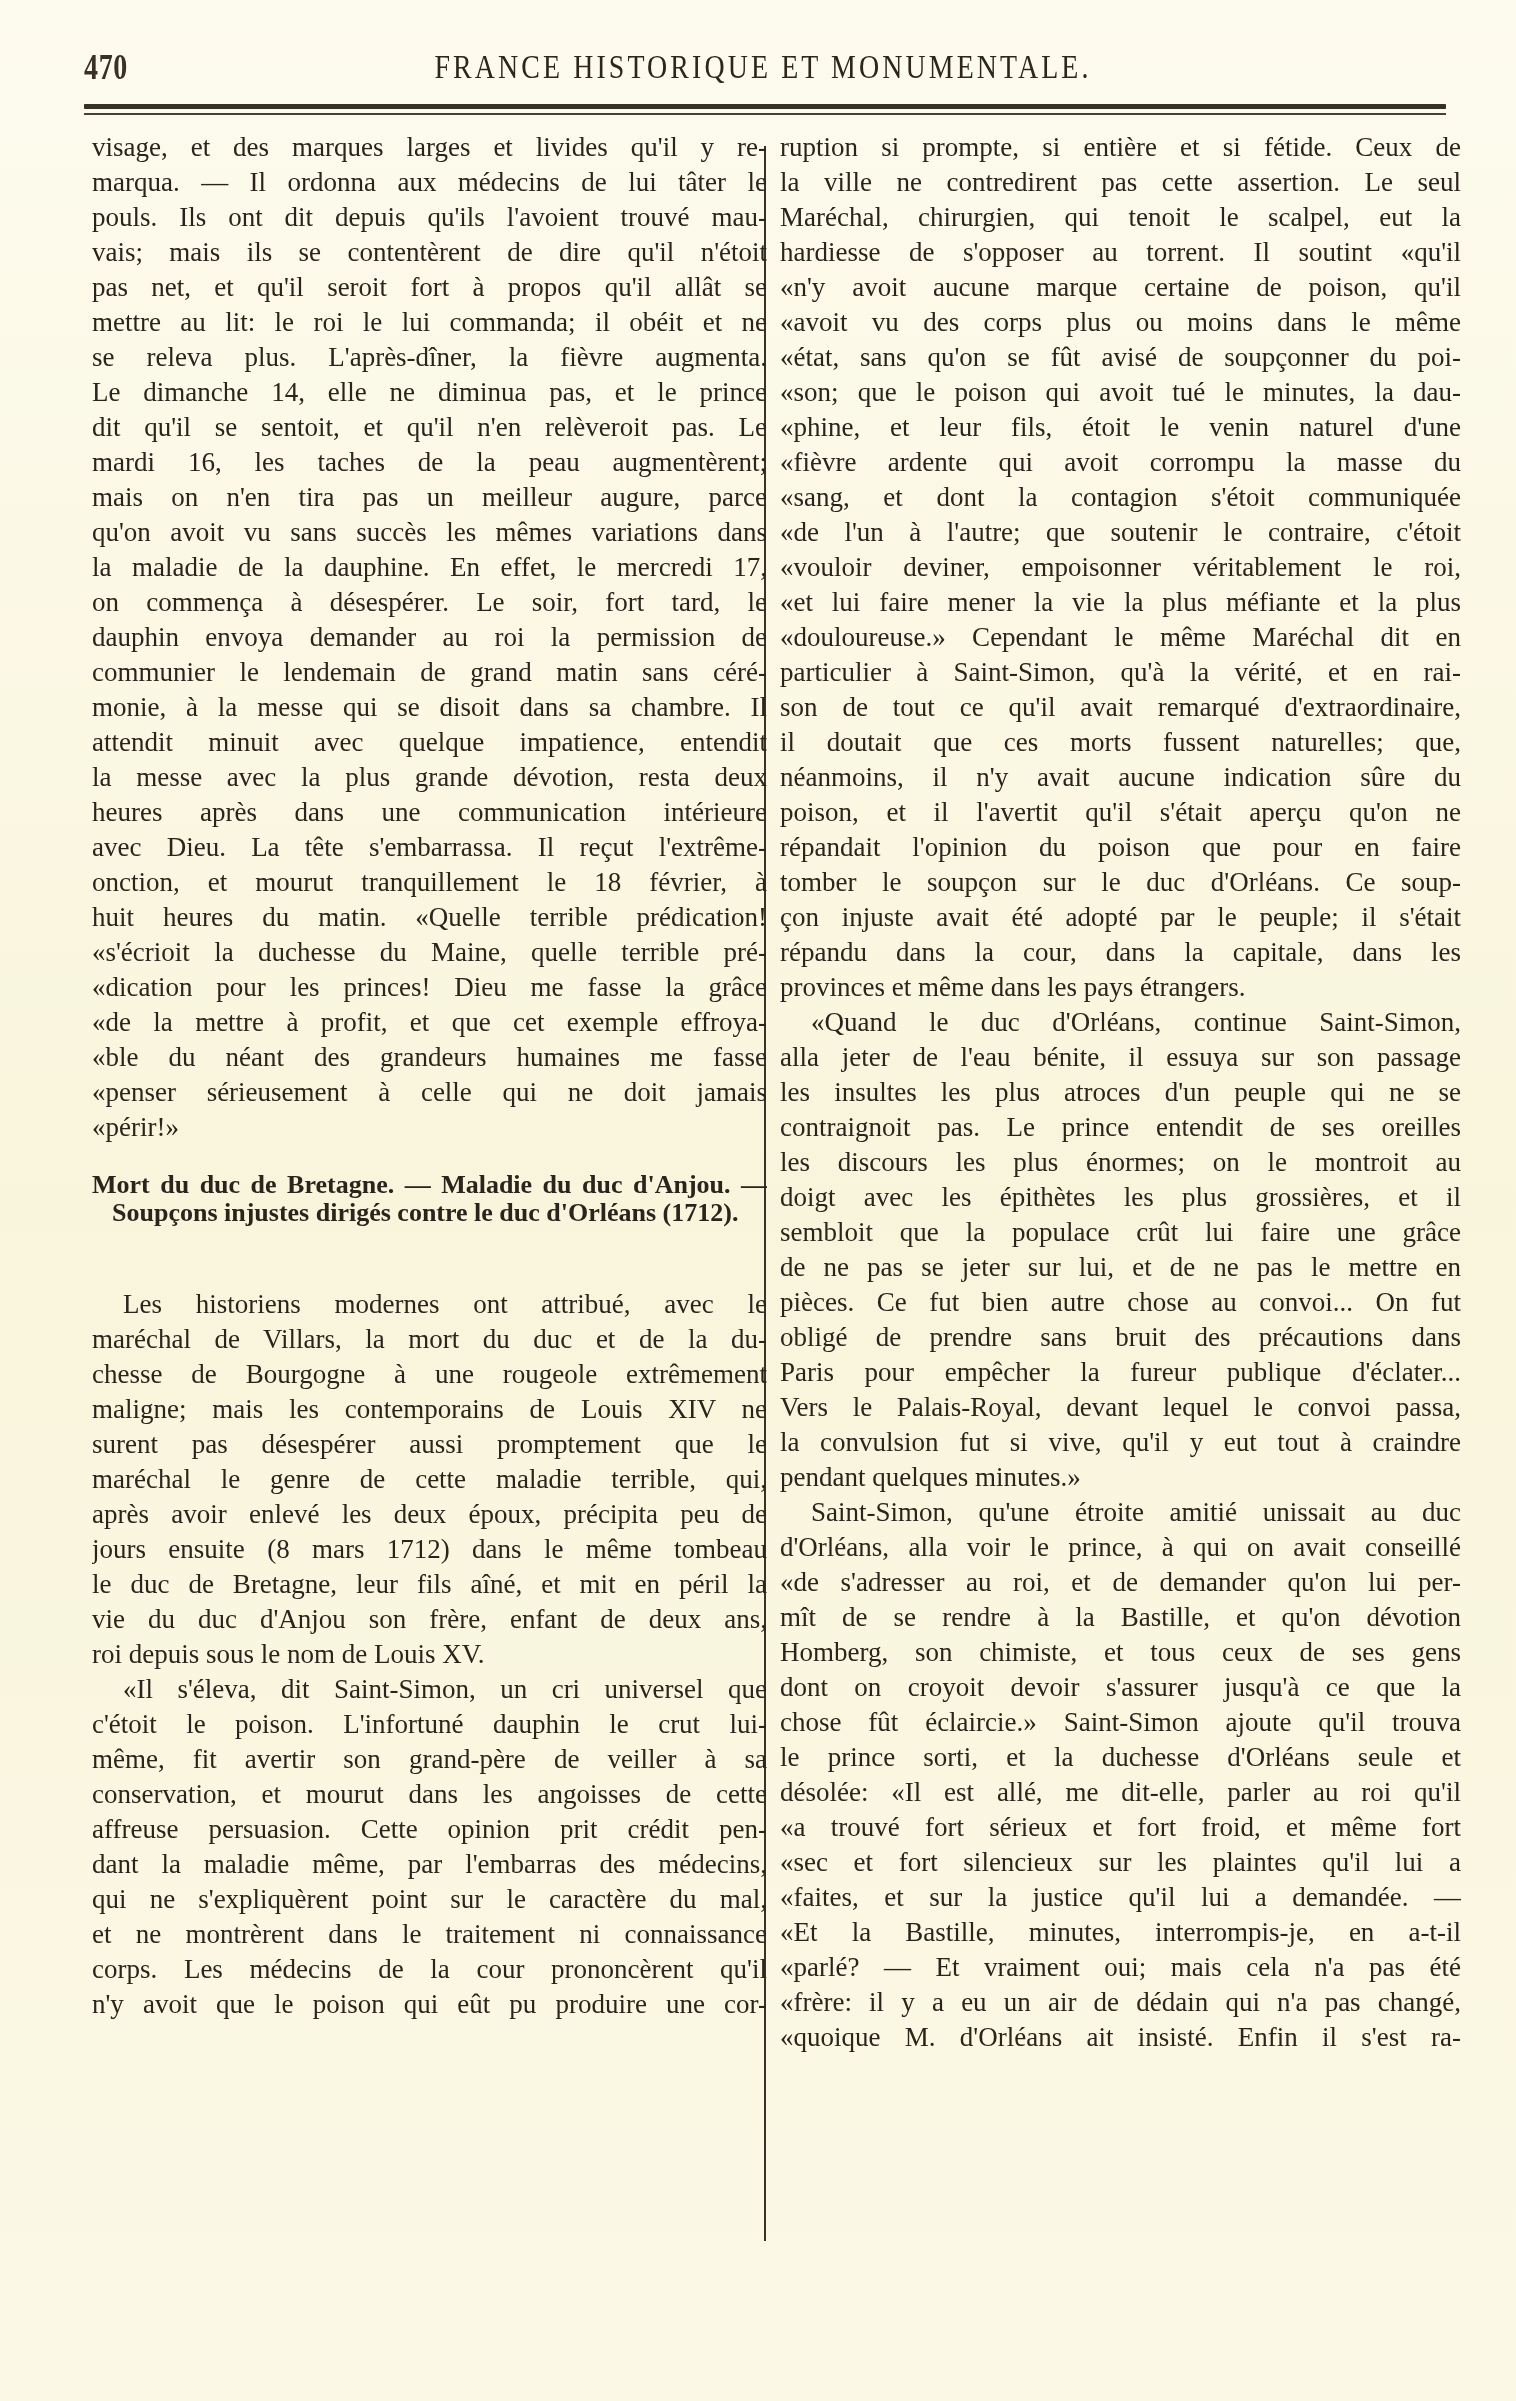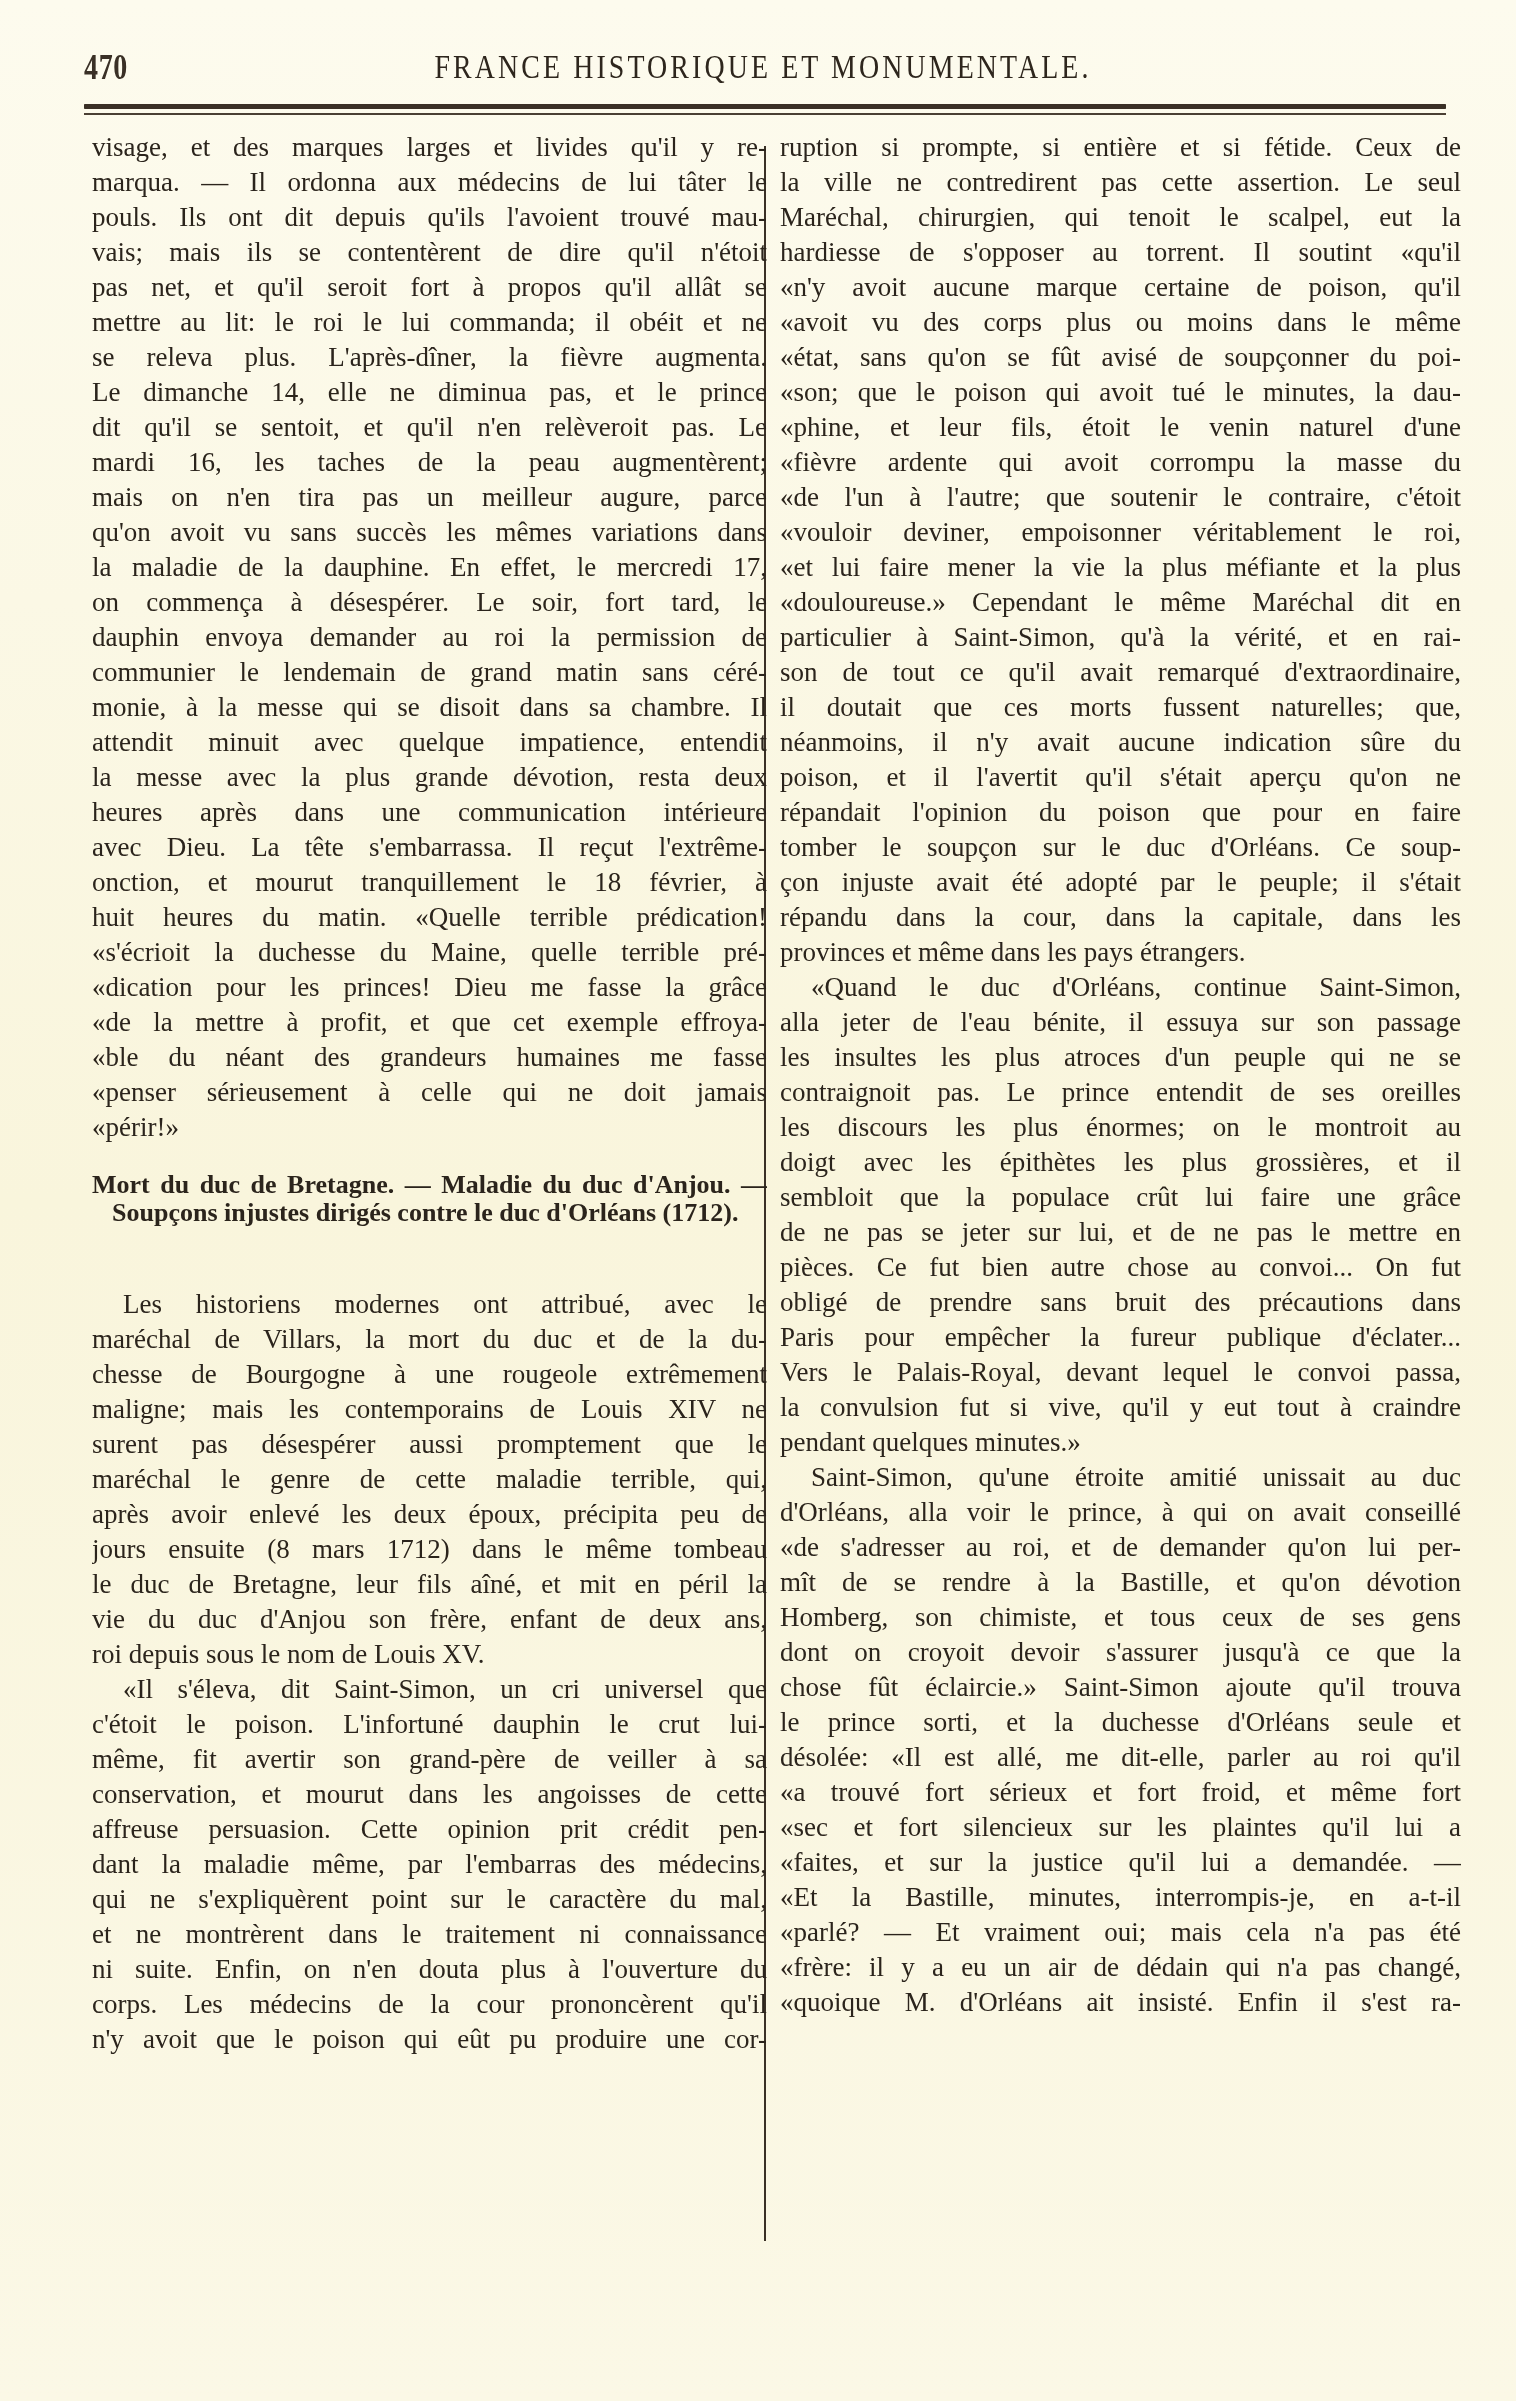--- a/index.html
+++ b/index.html
@@ -97,38 +97,38 @@
       </div>
     <div>
         <span class="line indent">«Il s'éleva, dit Saint-Simon, un cri universel que</span>
         <span class="line">c'étoit le poison. L'infortuné dauphin le crut lui-</span>
         <span class="line">même, fit avertir son grand-père de veiller à sa</span>
         <span class="line">conservation, et mourut dans les angoisses de cette</span>
         <span class="line">affreuse persuasion. Cette opinion prit crédit pen-</span>
         <span class="line">dant la maladie même, par l'embarras des médecins,</span>
         <span class="line">qui ne s'expliquèrent point sur le caractère du mal,</span>
         <span class="line">et ne montrèrent dans le traitement ni connaissance</span>
-        <span class="line">ni suite. Enfin, on n'en douta plus à l'ouverture du</span>
         <span class="line">corps. Les médecins de la cour prononcèrent qu'il</span>
         <span class="line">n'y avoit que le poison qui eût pu produire une cor-</span>
       </div>
   </div>
 
   <div class="column col-right">
     <div>
         <span class="line">ruption si prompte, si entière et si fétide. Ceux de</span>
         <span class="line">la ville ne contredirent pas cette assertion. Le seul</span>
         <span class="line">Maréchal, chirurgien, qui tenoit le scalpel, eut la</span>
         <span class="line">hardiesse de s'opposer au torrent. Il soutint «qu'il</span>
         <span class="line">«n'y avoit aucune marque certaine de poison, qu'il</span>
         <span class="line">«avoit vu des corps plus ou moins dans le même</span>
         <span class="line">«état, sans qu'on se fût avisé de soupçonner du poi-</span>
         <span class="line">«son; que le poison qui avoit tué le minutes, la dau-</span>
         <span class="line">«phine, et leur fils, étoit le venin naturel d'une</span>
         <span class="line">«fièvre ardente qui avoit corrompu la masse du</span>
+        <span class="line">«sang, et dont la contagion s'étoit communiquée</span>
         <span class="line">«de l'un à l'autre; que soutenir le contraire, c'étoit</span>
         <span class="line">«vouloir deviner, empoisonner véritablement le roi,</span>
         <span class="line">«et lui faire mener la vie la plus méfiante et la plus</span>
         <span class="line">«douloureuse.» Cependant le même Maréchal dit en</span>
         <span class="line">particulier à Saint-Simon, qu'à la vérité, et en rai-</span>
         <span class="line">son de tout ce qu'il avait remarqué d'extraordinaire,</span>
         <span class="line">il doutait que ces morts fussent naturelles; que,</span>
         <span class="line">néanmoins, il n'y avait aucune indication sûre du</span>
         <span class="line">poison, et il l'avertit qu'il s'était aperçu qu'on ne</span>
         <span class="line">répandait l'opinion du poison que pour en faire</span>

